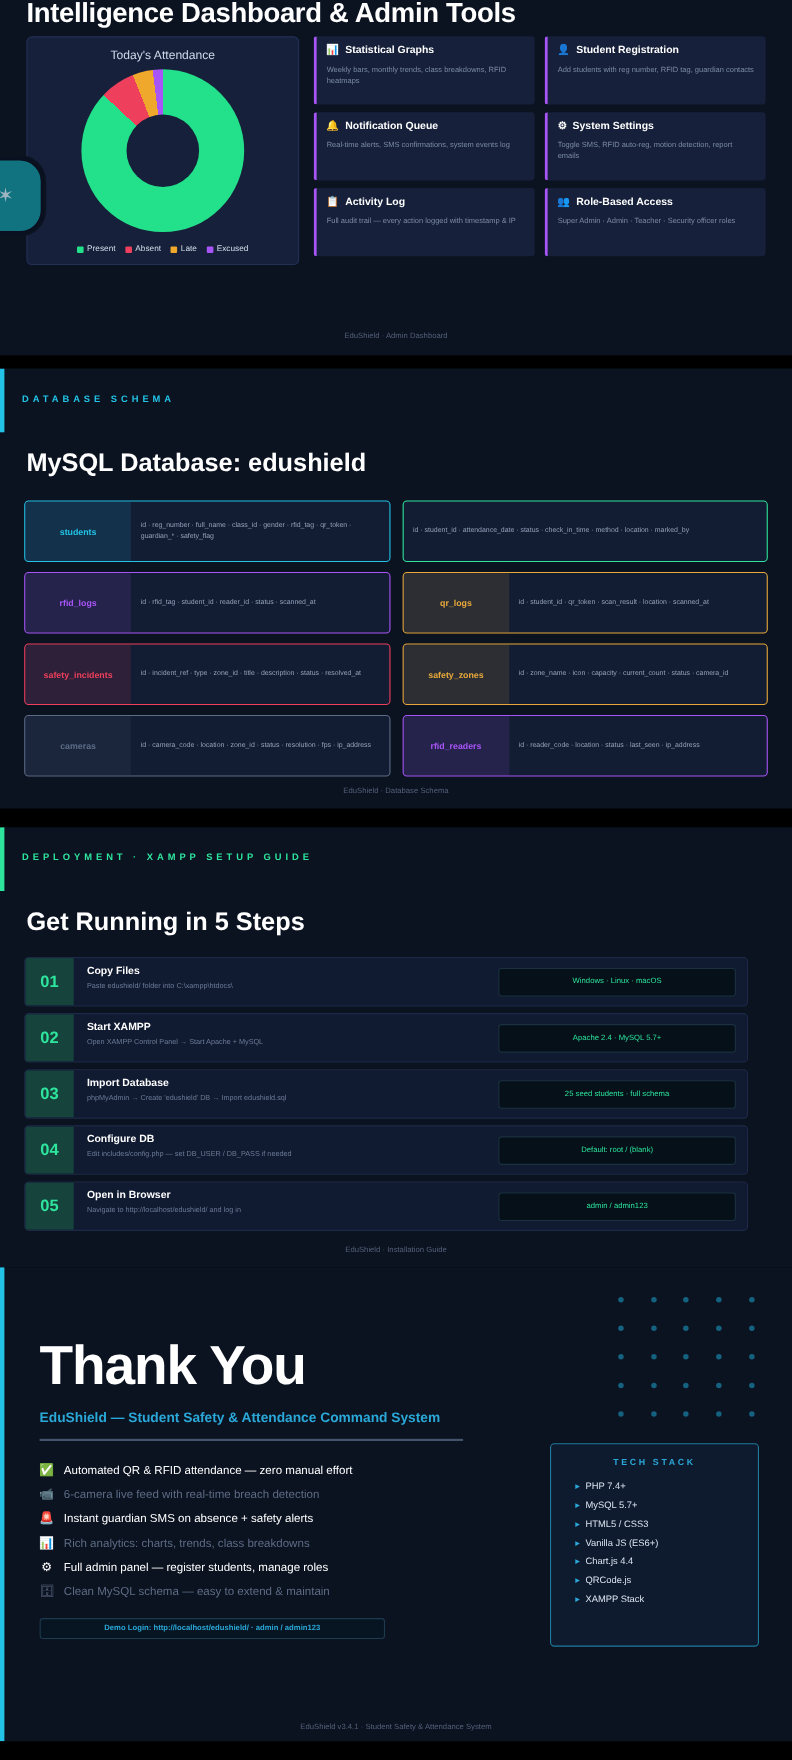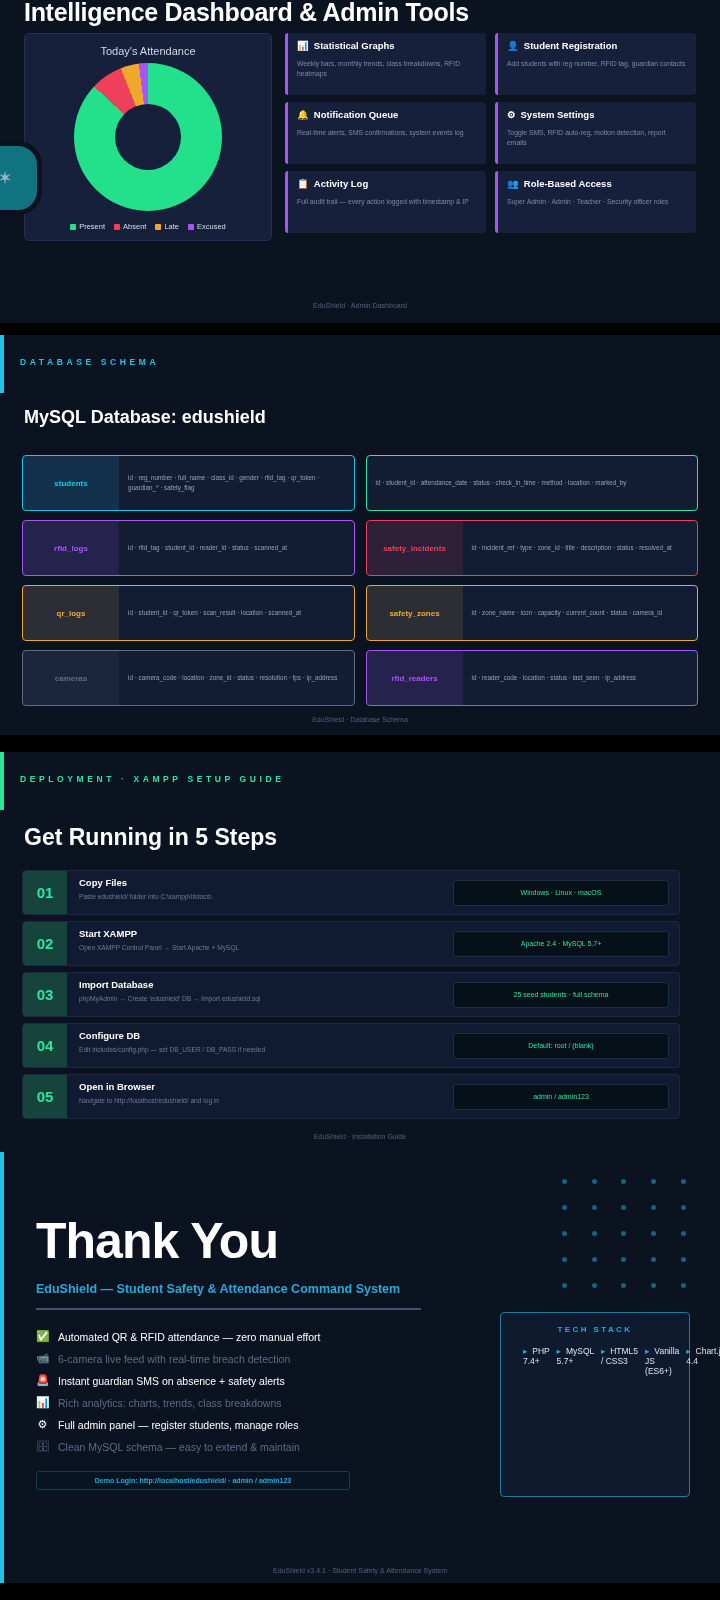--- a/index.html
+++ b/index.html
@@ -81,21 +81,21 @@
   }
   .kicker-bar {
     position:absolute; left:0; top:0; width:4px; height:58px;
   }
   .kicker {
     position:absolute; left:20px; top:22px;
     font-size:8.5px; font-weight:bold; letter-spacing:3.6px;
   }
   .s2-title {
     position:absolute; left:24px; top:72px;
-    font-size:18px; font-weight:bold; color:#fff;
+    font-size:23px; font-weight:bold; color:#fff;
   }
   .tbl-grid {
     position:absolute; left:22px; top:120px; width:676px;
     display:grid; grid-template-columns:1fr 1fr; gap:9px 11px;
   }
   .tbl {
     display:flex; border-radius:4px; overflow:hidden;
     border:1px solid #2a3a5c; height:56px; background:#121c33;
   }
   .tbl-name {
@@ -194,21 +194,21 @@
   .tech {
     position:absolute; right:30px; top:160px; width:190px; height:185px;
     background:#0e1a2e; border:1px solid #1f7a9e; border-radius:4px;
     padding:12px 0 0 0;
   }
   .tech-h {
     text-align:center; font-size:8px; font-weight:bold;
     letter-spacing:2.4px; color:#2aa8d8;
   }
   .tech-list {
-    margin:12px 0 0 22px; display:flex; gap:7px;
+    margin:12px 0 0 22px; display:flex; flex-direction:column; gap:7px;
   }
   .tech-li {
     font-size:8.5px; color:#dbe4f0;
   }
   .tech-li b { color:#2aa8d8; font-weight:normal; margin-right:5px; }
   .s4-foot {
     position:absolute; left:0; right:0; bottom:9px; text-align:center;
     font-size:7px; color:#54617a;
   }
   .accent-edge {
@@ -294,27 +294,27 @@
           <div class="tbl-name" style="color:#22c3e6;background:rgba(34,195,230,0.13);">students</div>
           <div class="tbl-cols">id · reg_number · full_name · class_id · gender · rfid_tag · qr_token · guardian_* · safety_flag</div>
         </div>
         <div class="tbl" style="border-color: rgb(46, 229, 157);">
           <div class="tbl-cols">id · student_id · attendance_date · status · check_in_time · method · location · marked_by</div>
         </div>
         <div class="tbl" style="border-color: rgb(168, 85, 247);">
           <div class="tbl-name" style="color:#a855f7;background:rgba(168,85,247,0.13);">rfid_logs</div>
           <div class="tbl-cols">id · rfid_tag · student_id · reader_id · status · scanned_at</div>
         </div>
+        <div class="tbl" style="border-color: rgb(232, 169, 58);">
+          <div class="tbl-name" style="color:#e8a93a;background:rgba(232,169,58,0.13);">qr_logs</div>
+          <div class="tbl-cols">id · student_id · qr_token · scan_result · location · scanned_at</div>
+        </div>
         <div class="tbl" style="border-color: rgb(238, 63, 92);">
           <div class="tbl-name" style="color:#ee3f5c;background:rgba(238,63,92,0.13);">safety_incidents</div>
           <div class="tbl-cols">id · incident_ref · type · zone_id · title · description · status · resolved_at</div>
-        </div>
-        <div class="tbl" style="border-color: rgb(232, 169, 58);">
-          <div class="tbl-name" style="color:#e8a93a;background:rgba(232,169,58,0.13);">qr_logs</div>
-          <div class="tbl-cols">id · student_id · qr_token · scan_result · location · scanned_at</div>
         </div>
         <div class="tbl" style="border-color: rgb(232, 169, 58);">
           <div class="tbl-name" style="color:#e8a93a;background:rgba(232,169,58,0.13);">safety_zones</div>
           <div class="tbl-cols">id · zone_name · icon · capacity · current_count · status · camera_id</div>
         </div>
         <div class="tbl" style="border-color: rgb(93, 108, 133);">
           <div class="tbl-name" style="color:#5d6c85;background:rgba(93,108,133,0.13);">cameras</div>
           <div class="tbl-cols">id · camera_code · location · zone_id · status · resolution · fps · ip_address</div>
         </div>
         <div class="tbl" style="border-color: rgb(168, 85, 247);">

